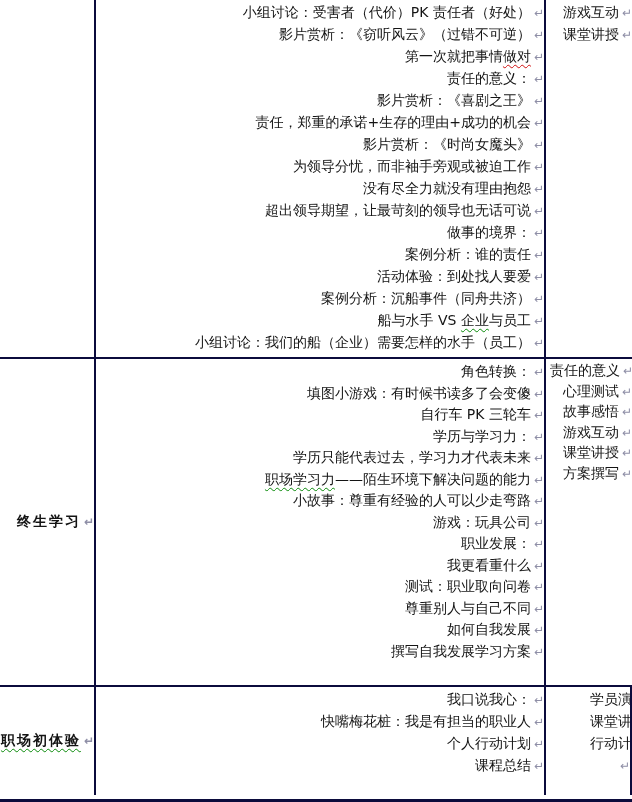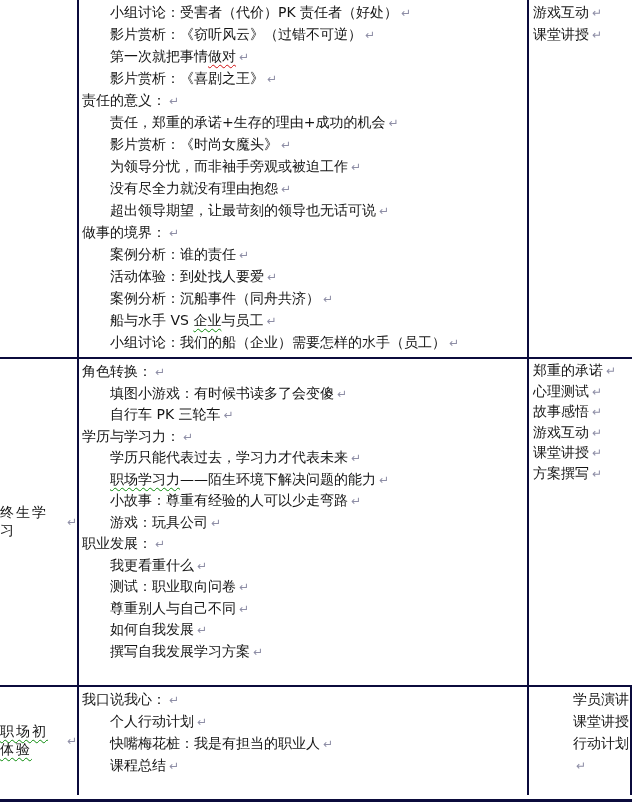--- a/index.html
+++ b/index.html
@@ -21,39 +21,40 @@
     display:flex;flex-direction:column;
     border-bottom:3px solid var(--bc);
   }
   .row{display:flex;box-sizing:border-box;}
   .row + .row{border-top:2px solid var(--bc);}
   .row0{height:357px;--lh:21px;}
   .row1{height:328px;--lh:20.5px;}
   .row2{height:110px;--lh:21px;}
   .cell{box-sizing:border-box;overflow:hidden;}
   .cell-label{
-    width:79px;flex:none;
+    width:96px;flex:none;
     border-right:2px solid var(--bc);
-    display:flex;align-items:center;justify-content:flex-start;
-    font-weight:normal;
+    display:flex;align-items:center;justify-content:flex-end;
+    font-weight:bold;
   }
   .cell-content{
     width:450px;flex:none;
     border-right:2px solid var(--bc);
     padding:2px 0 0 3px;
   }
   .cell-methods{
     flex:1;
     padding:2px 0 0 4px;
     font-family:Liberation Serif, serif;
   }
   .row2 .cell-methods{border-right:2px solid var(--bc);padding-left:44px;}
   .line{
     line-height:var(--lh);
     white-space:nowrap;
+    text-align:right;
   }
   .indent1{padding-left:28px;}
   .label-text{letter-spacing:2px;}
   .pilcrow{
     color:var(--pmark);
     font-size:12px;
     margin-left:3px;
   }
   .wavy-red{
     text-decoration:underline;
@@ -74,22 +75,22 @@
 <body>
 
 <div class="page">
   <div class="tbl">
       <div class="row row0">
         <div class="cell cell-label"></div>
         <div class="cell cell-content">
           <div class="line indent1"><span>小组讨论：受害者（代价）PK 责任者（好处）</span><span class="pilcrow">↵</span></div>
           <div class="line indent1"><span>影片赏析：《窃听风云》（过错不可逆）</span><span class="pilcrow">↵</span></div>
           <div class="line indent1"><span>第一次就把事情</span><span class="wavy-red">做对</span><span class="pilcrow">↵</span></div>
+          <div class="line"><span>责任的意义：</span><span class="pilcrow">↵</span></div>
           <div class="line indent1"><span>影片赏析：《喜剧之王》</span><span class="pilcrow">↵</span></div>
-          <div class="line"><span>责任的意义：</span><span class="pilcrow">↵</span></div>
           <div class="line indent1"><span>责任，郑重的承诺+生存的理由+成功的机会</span><span class="pilcrow">↵</span></div>
           <div class="line indent1"><span>影片赏析：《时尚女魔头》</span><span class="pilcrow">↵</span></div>
           <div class="line indent1"><span>为领导分忧，而非袖手旁观或被迫工作</span><span class="pilcrow">↵</span></div>
           <div class="line indent1"><span>没有尽全力就没有理由抱怨</span><span class="pilcrow">↵</span></div>
           <div class="line indent1"><span>超出领导期望，让最苛刻的领导也无话可说</span><span class="pilcrow">↵</span></div>
           <div class="line"><span>做事的境界：</span><span class="pilcrow">↵</span></div>
           <div class="line indent1"><span>案例分析：谁的责任</span><span class="pilcrow">↵</span></div>
           <div class="line indent1"><span>活动体验：到处找人要爱</span><span class="pilcrow">↵</span></div>
           <div class="line indent1"><span>案例分析：沉船事件（同舟共济）</span><span class="pilcrow">↵</span></div>
           <div class="line indent1"><span>船与水手 VS </span><span class="wavy-green">企业</span><span>与员工</span><span class="pilcrow">↵</span></div>
@@ -117,37 +118,37 @@
           <div class="line indent1"><span>游戏：玩具公司</span><span class="pilcrow">↵</span></div>
           <div class="line"><span>职业发展：</span><span class="pilcrow">↵</span></div>
           <div class="line indent1"><span>我更看重什么</span><span class="pilcrow">↵</span></div>
           <div class="line indent1"><span>测试：职业取向问卷</span><span class="pilcrow">↵</span></div>
           <div class="line indent1"><span>尊重别人与自己不同</span><span class="pilcrow">↵</span></div>
           <div class="line indent1"><span>如何自我发展</span><span class="pilcrow">↵</span></div>
           <div class="line indent1"><span>撰写自我发展学习方案</span><span class="pilcrow">↵</span></div>
           <div class="line indent1"></div>
         </div>
         <div class="cell cell-methods">
-          <div class="line"><span>郑重的承诺</span><span class="pilcrow">↵</span></div>
+          <div class="line"><span>责任的意义</span><span class="pilcrow">↵</span></div>
           <div class="line"><span>心理测试</span><span class="pilcrow">↵</span></div>
           <div class="line"><span>故事感悟</span><span class="pilcrow">↵</span></div>
           <div class="line"><span>游戏互动</span><span class="pilcrow">↵</span></div>
           <div class="line"><span>课堂讲授</span><span class="pilcrow">↵</span></div>
           <div class="line"><span>方案撰写</span><span class="pilcrow">↵</span></div>
         </div>
       </div>
       <div class="row row2">
         <div class="cell cell-label">
           <span class="label-text wavy-green">职场初体验</span>
           <span class="pilcrow">↵</span>
         </div>
         <div class="cell cell-content">
           <div class="line"><span>我口说我心：</span><span class="pilcrow">↵</span></div>
+          <div class="line indent1"><span>快嘴梅花桩：我是有担当的职业人</span><span class="pilcrow">↵</span></div>
           <div class="line indent1"><span>个人行动计划</span><span class="pilcrow">↵</span></div>
-          <div class="line indent1"><span>快嘴梅花桩：我是有担当的职业人</span><span class="pilcrow">↵</span></div>
           <div class="line indent1"><span>课程总结</span><span class="pilcrow">↵</span></div>
         </div>
         <div class="cell cell-methods">
           <div class="line"><span>学员演讲</span><span class="pilcrow">↵</span></div>
           <div class="line"><span>课堂讲授</span><span class="pilcrow">↵</span></div>
           <div class="line"><span>行动计划</span><span class="pilcrow">↵</span></div>
           <div class="line"><span class="pilcrow">↵</span></div>
         </div>
       </div>
     </div>

